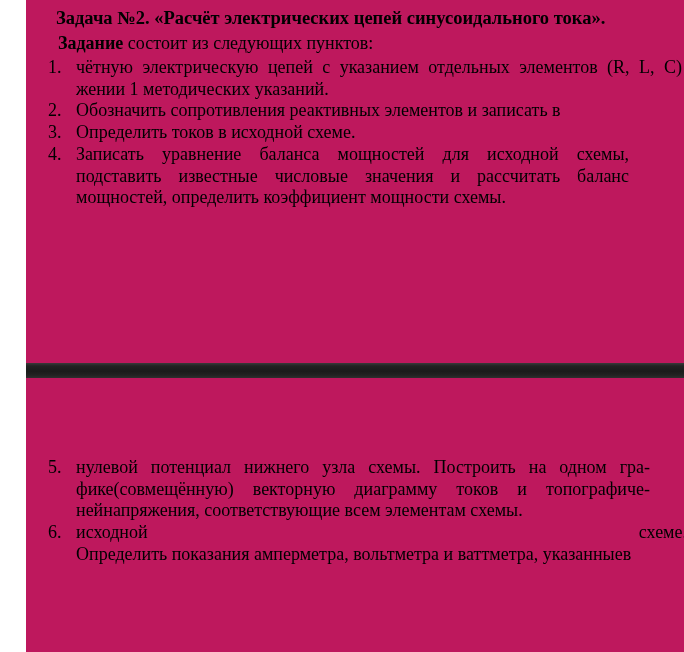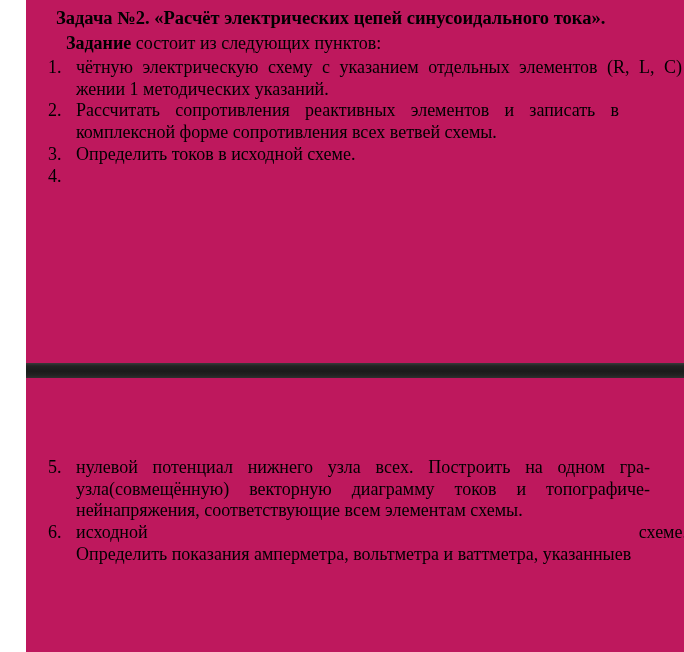--- a/index.html
+++ b/index.html
@@ -12,21 +12,21 @@
     overflow: hidden;
   }
   .page { position: absolute; inset: 0; width: 684px; height: 652px; background: #be185d; margin-left: 26px; }
 
   .doc-title {
     position: absolute; top: 6px; left: 30px;
     font-size: 18.5px; font-weight: bold; line-height: 25px;
     white-space: nowrap;
   }
   .doc-intro {
-    position: absolute; top: 32px; left: 40px;
+    position: absolute; top: 32px; left: 32px;
     font-size: 18px; line-height: 22px; white-space: nowrap;
   }
   .doc-intro .b { font-weight: bold; }
 
   .task-list { position: absolute; left: 22px; }
   #top-list { top: 57px; }
   #bottom-list { top: 457px; }
 
   .doc-item { display: flex; align-items: flex-start; }
   .item-number {
@@ -60,54 +60,58 @@
 
   <div class="doc-intro">
     <span class="b">Задание</span><span> состоит из следующих пунктов:</span>
   </div>
 
   <div class="task-list" id="top-list">
 
       <div class="doc-item">
         <div class="item-number">1.</div>
         <div class="item-lines">
-          <div class="line">чётную электрическую схему с указанием отдельных элементов (R, L, C)</div>
+          <div class="line">чётную электрическую цепей с указанием отдельных элементов (R, L, C)</div>
           <div class="line">жении 1 методических указаний.</div>
         </div>
       </div>
 
       <div class="doc-item">
         <div class="item-number">2.</div>
         <div class="item-lines">
-          <div class="line">Рассчитать сопротивления реактивных элементов и записать в</div>
-          <div class="line">комплексной форме сопротивления всех ветвей схемы.</div>
+          <div class="line">Обозначить сопротивления реактивных элементов и записать в</div>
         </div>
       </div>
 
       <div class="doc-item">
         <div class="item-number">3.</div>
         <div class="item-lines">
           <div class="line">Определить токов в исходной схеме.</div>
         </div>
       </div>
 
       <div class="doc-item">
         <div class="item-number">4.</div>
+        <div class="item-lines">
+          <div class="line">Записать уравнение баланса мощностей для исходной схемы,</div>
+          <div class="line">подставить известные числовые значения и рассчитать баланс</div>
+          <div class="line">мощностей, определить коэффициент мощности схемы.</div>
+        </div>
       </div>
     </div>
 
   <div class="page-separator"></div>
 
   <div class="task-list" id="bottom-list">
 
       <div class="doc-item">
         <div class="item-number">5.</div>
         <div class="item-lines">
-          <div class="line">нулевой потенциал нижнего узла всех. Построить на одном гра-</div>
-          <div class="line">узла(совмещённую) векторную диаграмму токов и топографиче-</div>
+          <div class="line">нулевой потенциал нижнего узла схемы. Построить на одном гра-</div>
+          <div class="line">фике(совмещённую) векторную диаграмму токов и топографиче-</div>
           <div class="line">нейнапряжения, соответствующие всем элементам схемы.</div>
         </div>
       </div>
 
       <div class="doc-item">
         <div class="item-number">6.</div>
         <div class="item-lines">
           <div class="line">исходной схеме.</div>
           <div class="line">Определить показания амперметра, вольтметра и ваттметра, указанныев</div>
         </div>

